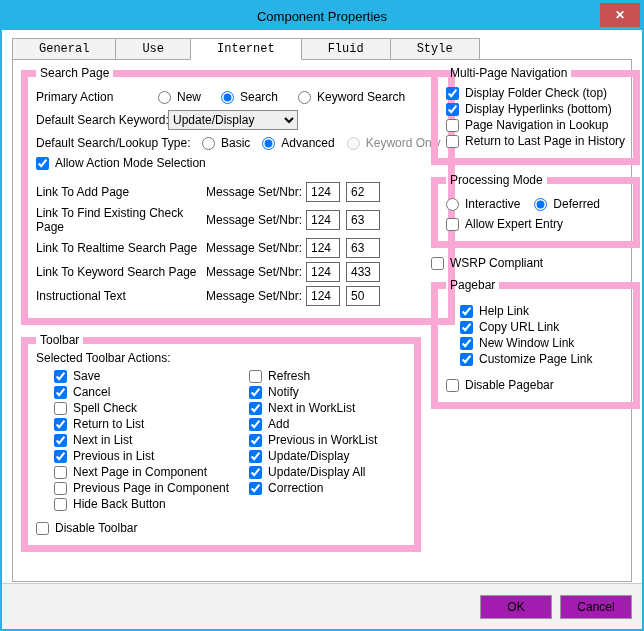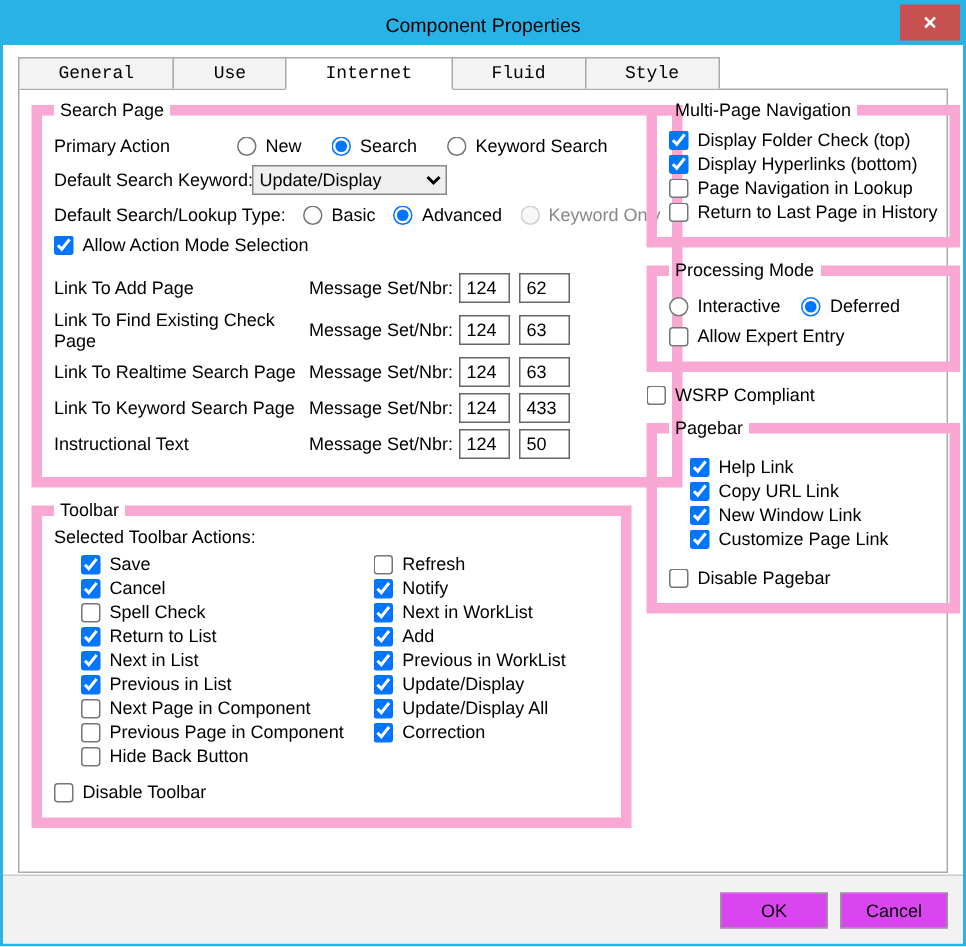--- a/index.html
+++ b/index.html
@@ -145,21 +145,21 @@
     height: 46px;
     display:flex;
     align-items:center;
     justify-content:flex-end;
     padding: 0 10px;
     gap: 8px;
   }
   .btn {
     width: 72px;
     height: 24px;
-    background: #d946ef;
+    background: #a21caf;
     border: 1px solid #999;
     font-family: inherit;
     font-size: 12px;
     cursor: default;
   }
   .right fieldset .chk { margin: 2px 0; }
   .indent { margin-left: 14px; }
 </style>
 </head>
 <body>

